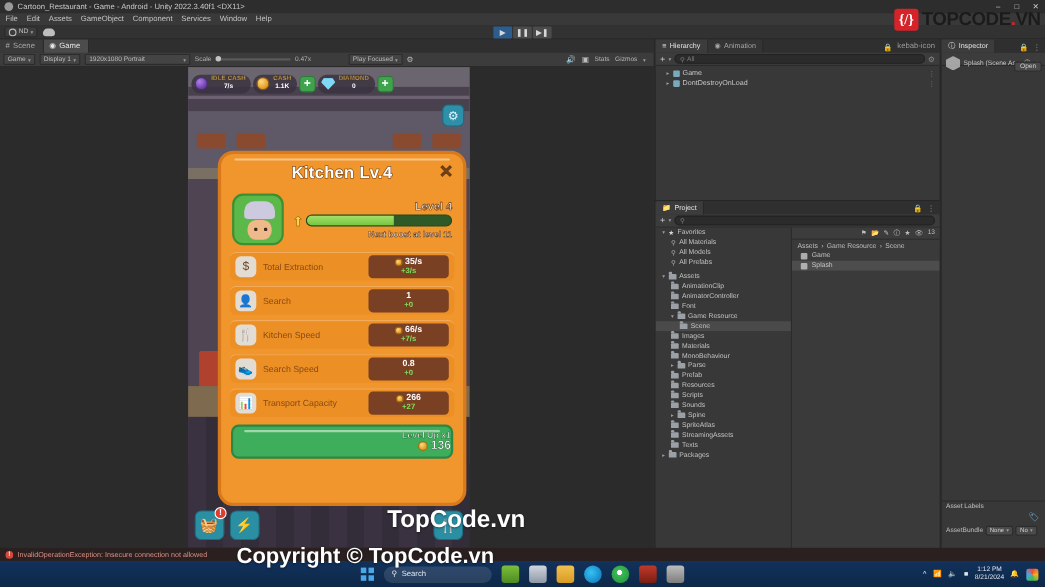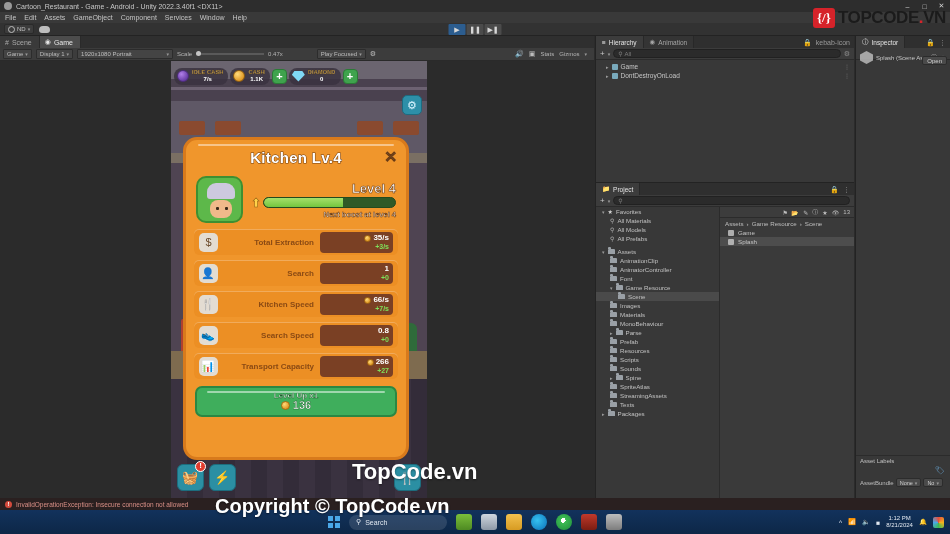--- a/index.html
+++ b/index.html
@@ -95,68 +95,68 @@
   .hb-btn { height:27px; min-width:27px; border-radius:6px; background:#2b8fa3;
     border:1.5px solid #1c6d7e; display:flex; align-items:center; justify-content:center;
     position:relative; font-size:13px; }
   .hb-btn.boost { width:78px; color:#cfe9f0; font-size:13px; font-weight:bold;
     letter-spacing:.5px; -webkit-text-stroke:.4px #14505c; }
   .hb-badge { position:absolute; right:-3px; top:-4px; width:11px; height:11px; border-radius:50%;
     background:#e03b2e; border:1px solid #fff; color:#fff; font-size:8px; font-weight:bold;
     display:flex; align-items:center; justify-content:center; line-height:1; }
 
   
-  .dialog { position:absolute; left:12px; top:76px; width:226px; height:323px;
+  .dialog { position:absolute; left:27px; top:76px; width:226px; height:323px;
     background:#f0962c; border:3px solid #d87a1c; border-radius:14px; overflow:hidden; }
   .dlg-head { position:relative; height:34px; display:flex; align-items:center; justify-content:center; }
   .dlg-head:before { content:""; position:absolute; left:12px; right:12px; top:4px; height:2px;
     background:rgba(255,255,255,.45); border-radius:2px; }
   .dlg-title { font-size:15px; font-weight:bold; color:#ffffff;
     -webkit-text-stroke:1px #6b3a10; paint-order:stroke fill; letter-spacing:.3px; }
   .dlg-close { position:absolute; right:9px; top:9px; font-size:15px; font-weight:bold;
     color:#fff; -webkit-text-stroke:.8px #6b3a10; line-height:1; }
   .dlg-levelrow { display:flex; align-items:center; gap:8px; padding:2px 10px 6px 10px; }
   .avatar { width:47px; height:47px; border-radius:10px; background:#5db84a;
     border:2px solid #3e8f32; display:flex; align-items:flex-end; justify-content:center;
     position:relative; overflow:hidden; }
   .chef-hat { position:absolute; top:5px; left:9px; width:28px; height:16px; background:#cdc9de;
     border-radius:9px 9px 3px 3px; }
   .chef-face { position:absolute; bottom:3px; left:12px; width:22px; height:18px;
     background:#f0b98a; border-radius:8px; }
   .chef-eye { position:absolute; width:2.5px; height:3.5px; background:#3a2a1a; border-radius:1px; bottom:11px;}
   .lvlwrap { flex:1; display:flex; flex-direction:column; align-items:flex-end; gap:1px; }
-  .lvl-label { font-size:13px; font-weight:bold; color:#ffffff; -webkit-text-stroke:.6px #6b3a10; }
+  .lvl-label { font-size:10px; font-weight:bold; color:#ffffff; -webkit-text-stroke:.6px #6b3a10; }
   .bar-row { display:flex; align-items:center; gap:2px; width:100%; }
   .bar-arrow { color:#ffd24a; font-size:12px; -webkit-text-stroke:.5px #8a5a10; line-height:1; }
   .bar-outer { flex:1; height:11px; border-radius:6px; background:#2f5a27; border:1.5px solid #244a1e;
     overflow:hidden; }
   .bar-fill { height:100%; width:60%; background:linear-gradient(#a5e06a,#74c63f); border-radius:5px 0 0 5px; }
   .bar-sub { font-size:7.5px; font-weight:bold; color:#ffffff; -webkit-text-stroke:.5px #6b3a10;
     align-self:flex-end; }
 
   .stats { padding:0 8px; display:flex; flex-direction:column; gap:5px; }
   .statrow { height:26px; background:#ec8f24; border-radius:5px; display:flex; align-items:center;
     padding:0 5px; gap:6px; box-shadow:0 1px 0 rgba(255,255,255,.25) inset; }
   .st-ico { width:19px; height:19px; border-radius:5px; background:#e3dcd2;
     display:flex; align-items:center; justify-content:center; font-size:11px; color:#6b4a2a; }
-  .st-name { flex:1; font-size:8px; font-weight:bold; color:#8a4a14;text-align:right; }
+  .st-name { flex:1; font-size:8px; font-weight:normal; color:#8a4a14; }
   .st-val { width:73px; height:21px; background:#7a4024; border-radius:4px; display:flex;
-    flex-direction:column; align-items:flex-end; justify-content:center; padding:0 4px; line-height:1.05; }
+    flex-direction:column; align-items:center; justify-content:center; padding:0 4px; line-height:1.05; }
   .st-v1 { font-size:8px; font-weight:bold; color:#fff; display:flex; align-items:center; gap:2px; }
   .st-coin { width:7px; height:7px; border-radius:50%; background:radial-gradient(circle at 35% 32%,#ffd97a,#e09a27 70%); border:1px solid #a86b12;}
   .st-v2 { font-size:7px; font-weight:bold; color:#7fe05a; }
 
   .dlg-foot { display:flex; align-items:center; gap:7px; padding:7px 9px 0 9px; }
   .multi { height:24px; background:#7a4024; border-radius:5px; display:flex; align-items:center;
     padding:0 6px 0 2px; gap:7px; position:relative; }
   .mbtn { font-size:7.5px; font-weight:bold; color:#e9d8c8; }
   .mbtn.sel { width:20px; height:21px; background:#2fb6d8; border:1.5px solid #1d8aa8; border-radius:4px;
     color:#fff; display:flex; align-items:center; justify-content:center; }
   .lvlup { flex:1; height:31px; background:#3fae5c; border:2px solid #2b8743; border-radius:7px;
-    display:flex; flex-direction:column; align-items:center; justify-content:center; line-height:1.05;
+    display:flex; flex-direction:column; align-items:flex-end; justify-content:center; line-height:1.05;
     position:relative; }
   .lvlup:before { content:""; position:absolute; left:10px; right:10px; top:3px; height:2px;
     background:rgba(255,255,255,.5); border-radius:2px; }
   .lvlup-t { font-size:8px; font-weight:bold; color:#fff; -webkit-text-stroke:.4px #1d5e2c; }
   .lvlup-c { font-size:11px; font-weight:bold; color:#fff; display:flex; align-items:center; gap:3px;
     -webkit-text-stroke:.4px #1d5e2c; }
   .lvlup-coin { width:9px; height:9px; border-radius:50%;
     background:radial-gradient(circle at 35% 32%,#ffd97a,#e09a27 70%); border:1px solid #a86b12; }
 
   
@@ -391,21 +391,21 @@
               <span class="chef-eye" style="left:27px"></span>
             </div>
             <div class="lvlwrap">
               <span class="lvl-label">Level 4</span>
               <div class="bar-row">
                 <span class="bar-arrow">⬆</span>
                 <div class="bar-outer">
                   <div class="bar-fill"></div>
                 </div>
               </div>
-              <span class="bar-sub">Next boost at level 4</span>
+              <span class="bar-sub">Next boost at level 11</span>
             </div>
           </div>
 
           <div class="stats">
             <div class="statrow">
               <span class="st-ico">$</span>
               <span class="st-name">Total Extraction</span>
               <span class="st-val">
                 <span class="st-v1">
                     <i class="st-coin"></i>

